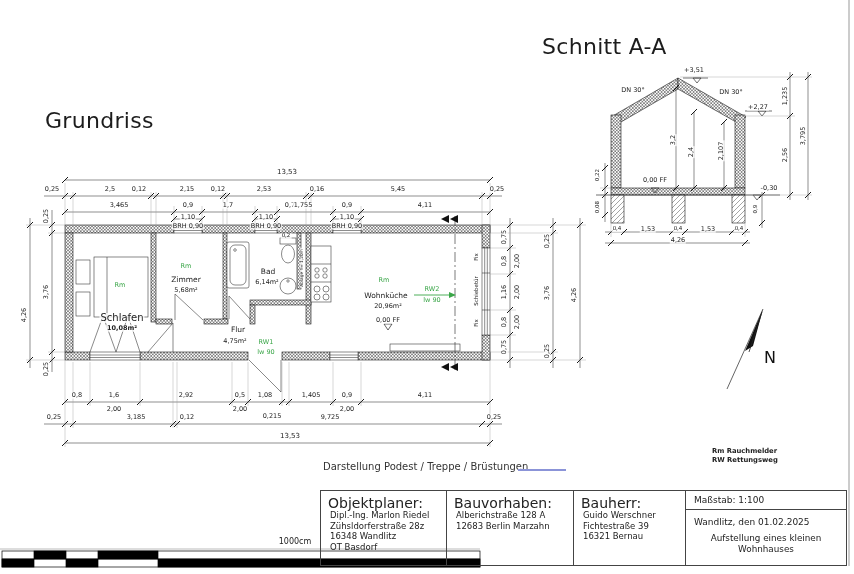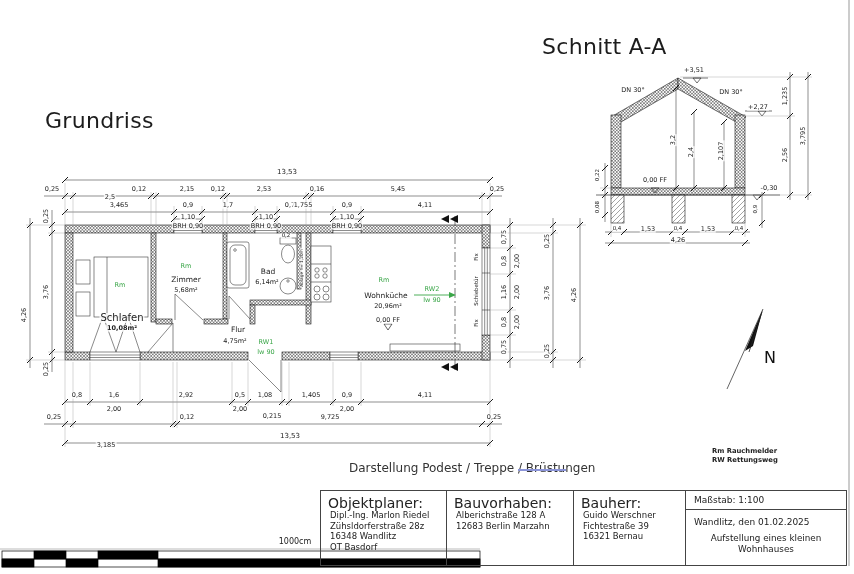--- a/index.html
+++ b/index.html
@@ -2,21 +2,21 @@
 <html><head>
 <meta charset="utf-8">
 <style>
   html,body{margin:0;padding:0;background:#e8e8e8;}
   #sheet{position:relative;width:854px;height:574px;background:#ffffff;overflow:hidden;
          font-family:"DejaVu Sans",sans-serif;color:#222;}
   #cad{position:absolute;left:0;top:0;}
   .ann{position:absolute;transform:translate(-50%,-50%);white-space:nowrap;line-height:1;
        background:rgba(255,255,255,.78);padding:0 1px;color:#222;}
   .title{position:absolute;font-size:22px;color:#1c1c1c;letter-spacing:.3px;}
-  #note{position:absolute;left:323px;top:461px;font-size:12px;color:#333;margin-left:26px;}
+  #note{position:absolute;left:323px;top:461px;font-size:10px;color:#333;}
   #note-line{position:absolute;left:518px;top:469px;width:48px;height:2px;}
   .legend{position:absolute;left:712px;font-size:6.8px;font-weight:bold;}
   #tb{position:absolute;left:320px;top:490px;width:525px;height:74px;border:1px solid #444;font-size:8.5px;}
   .tbcol{position:absolute;top:0;height:100%;border-right:1px solid #444;box-sizing:border-box;}
   .tbhead{position:absolute;left:7px;top:4px;font-size:14px;}
   .tblines{position:absolute;left:9px;top:19px;line-height:10.5px;}
   #tb-right{position:absolute;left:365px;top:0;width:160px;height:100%;}
   #tb-scale{position:absolute;left:0;top:0;width:100%;height:19px;border-bottom:1px solid #444;box-sizing:border-box;}
   #tb-scale span{position:absolute;left:8px;top:4px;font-size:9px;}
   #tb-date{position:absolute;left:8px;top:26px;font-size:9px;}
@@ -345,21 +345,21 @@
   <div id="note-line" style="background: rgb(139, 148, 216);"></div>
   <div class="legend" style="top:447px;">Rm Rauchmelder</div>
   <div class="legend" style="top:456px;">RW Rettungsweg</div>
   <div id="north-label" style="left:764px;top:348px;">N</div>
   <div class="ann" style="left:162px;top:545px;font-size:13px;margin-top:37px;">500cm</div>
   <div class="ann" style="left:295px;top:542px;font-size:8px;">1000cm</div>
 
   <div id="annotations">
       <span class="ann" style="left: 287px; top: 172px; font-size: 7px; transform: translate(-50%, -50%);">13,53</span>
       <span class="ann" style="left: 52px; top: 189px; font-size: 6.5px; transform: translate(-50%, -50%);">0,25</span>
-      <span class="ann" style="left: 110px; top: 189px; font-size: 6.5px; transform: translate(-50%, -50%); margin-top: 8px;">2,5</span>
+      <span class="ann" style="left: 110px; top: 189px; font-size: 6.5px; transform: translate(-50%, -50%);">2,5</span>
       <span class="ann" style="left: 139px; top: 189px; font-size: 6.5px; transform: translate(-50%, -50%);">0,12</span>
       <span class="ann" style="left: 187px; top: 189px; font-size: 6.5px; transform: translate(-50%, -50%);">2,15</span>
       <span class="ann" style="left: 218px; top: 189px; font-size: 6.5px; transform: translate(-50%, -50%);">0,12</span>
       <span class="ann" style="left: 264px; top: 189px; font-size: 6.5px; transform: translate(-50%, -50%);">2,53</span>
       <span class="ann" style="left: 317px; top: 189px; font-size: 6.5px; transform: translate(-50%, -50%);">0,16</span>
       <span class="ann" style="left: 398px; top: 189px; font-size: 6.5px; transform: translate(-50%, -50%);">5,45</span>
       <span class="ann" style="left: 497px; top: 189px; font-size: 6.5px; transform: translate(-50%, -50%);">0,25</span>
       <span class="ann" style="left: 119px; top: 205px; font-size: 6.5px; transform: translate(-50%, -50%);">3,465</span>
       <span class="ann" style="left: 188px; top: 205px; font-size: 6.5px; transform: translate(-50%, -50%);">0,9</span>
       <span class="ann" style="left: 228px; top: 205px; font-size: 6.5px; transform: translate(-50%, -50%);">1,7</span>
@@ -395,21 +395,21 @@
       <span class="ann" style="left: 240px; top: 395px; font-size: 6.5px; transform: translate(-50%, -50%);">0,5</span>
       <span class="ann" style="left: 265px; top: 395px; font-size: 6.5px; transform: translate(-50%, -50%);">1,08</span>
       <span class="ann" style="left: 311px; top: 395px; font-size: 6.5px; transform: translate(-50%, -50%);">1,405</span>
       <span class="ann" style="left: 347px; top: 395px; font-size: 6.5px; transform: translate(-50%, -50%);">0,9</span>
       <span class="ann" style="left: 425px; top: 395px; font-size: 6.5px; transform: translate(-50%, -50%);">4,11</span>
       <span class="ann" style="left: 114px; top: 409px; font-size: 6.5px; transform: translate(-50%, -50%);">2,00</span>
       <span class="ann" style="left: 240px; top: 409px; font-size: 6.5px; transform: translate(-50%, -50%);">2,00</span>
       <span class="ann" style="left: 272px; top: 416px; font-size: 6.5px; transform: translate(-50%, -50%);">0,215</span>
       <span class="ann" style="left: 347px; top: 409px; font-size: 6.5px; transform: translate(-50%, -50%);">2,00</span>
       <span class="ann" style="left: 54px; top: 417px; font-size: 6.5px; transform: translate(-50%, -50%);">0,25</span>
-      <span class="ann" style="left: 106px; top: 417px; font-size: 6.5px; transform: translate(-50%, -50%); margin-top: 28px;">3,185</span>
+      <span class="ann" style="left: 136px; top: 417px; font-size: 6.5px; transform: translate(-50%, -50%);">3,185</span>
       <span class="ann" style="left: 187px; top: 417px; font-size: 6.5px; transform: translate(-50%, -50%);">0,12</span>
       <span class="ann" style="left: 330px; top: 417px; font-size: 6.5px; transform: translate(-50%, -50%);">9,725</span>
       <span class="ann" style="left: 494px; top: 417px; font-size: 6.5px; transform: translate(-50%, -50%);">0,25</span>
       <span class="ann" style="left: 290px; top: 436px; font-size: 7px; transform: translate(-50%, -50%);">13,53</span>
       <span class="ann" style="left: 120px; top: 285px; font-size: 6.5px; color: rgb(58, 166, 72); transform: translate(-50%, -50%);">Rm</span>
       <span class="ann" style="left: 122px; top: 318px; font-size: 10px; transform: translate(-50%, -50%);">Schlafen</span>
       <span class="ann" style="left: 122px; top: 328px; font-size: 6.5px; transform: translate(-50%, -50%); font-weight: bold;">10,08m²</span>
       <span class="ann" style="left: 186px; top: 266px; font-size: 6.5px; color: rgb(58, 166, 72); transform: translate(-50%, -50%);">Rm</span>
       <span class="ann" style="left: 186px; top: 280px; font-size: 7.5px; transform: translate(-50%, -50%);">Zimmer</span>
       <span class="ann" style="left: 186px; top: 290px; font-size: 6.5px; transform: translate(-50%, -50%);">5,68m²</span>

